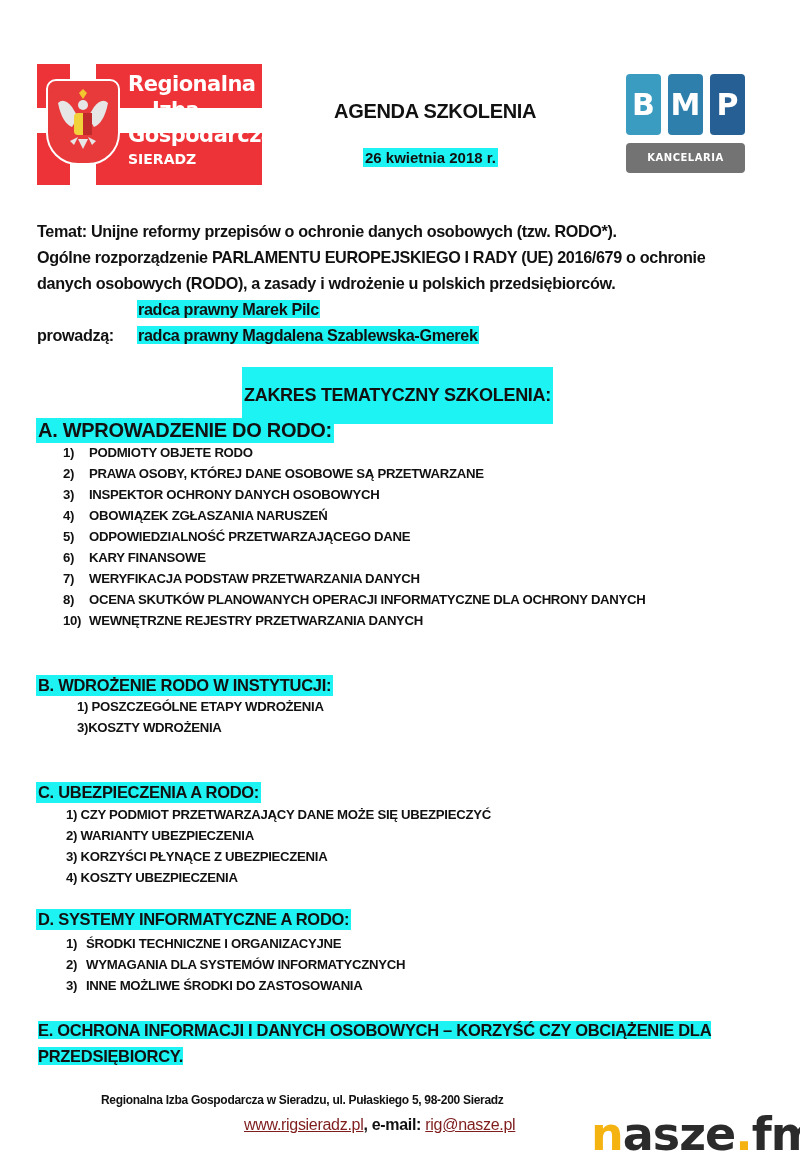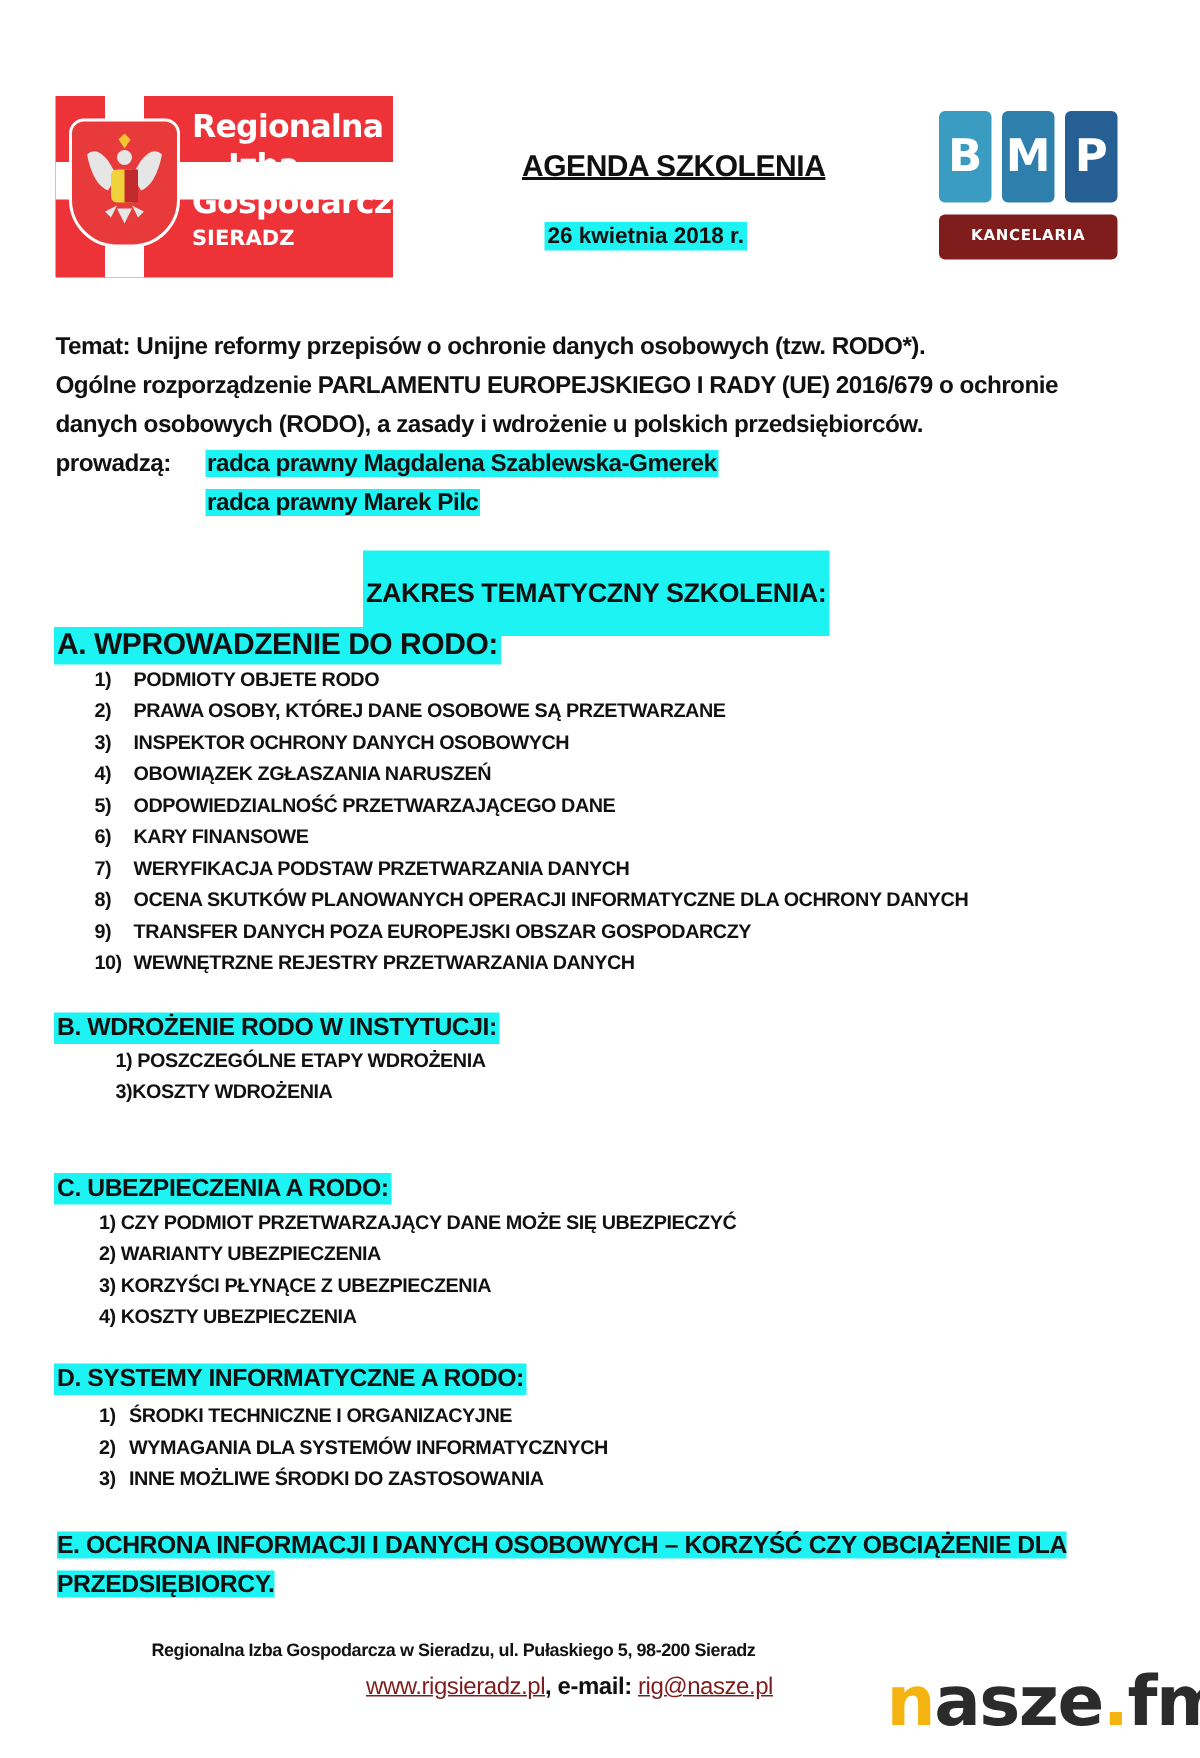--- a/index.html
+++ b/index.html
@@ -35,25 +35,25 @@
   .bmp .blk {
     position: absolute; top: 0; width: 35px; height: 61px; border-radius: 4px;
     color: #fff; font-weight: bold; font-size: 30px; text-align: center; line-height: 61px;
     font-family: "DejaVu Sans", sans-serif;
   }
   .bmp .b { left: 0; background: #3a9cc0; }
   .bmp .m { left: 42px; background: #2e7fab; }
   .bmp .p { left: 84px; background: #255f94; }
   .bmp .kanc {
     position: absolute; left: 0; top: 69px; width: 119px; height: 30px; border-radius: 4px;
-    background: #7f1d1d; color: #fff; font-weight: bold; font-size: 10px;
+    background: #737373; color: #fff; font-weight: bold; font-size: 10px;
     text-align: center; line-height: 30px; letter-spacing: 0.5px; font-family: "DejaVu Sans", sans-serif;
   }
 
-  .title { left: 348px; top: 100px; font-size: 20px; font-weight: bold; letter-spacing: -0.3px; text-decoration: underline; }
+  .title { left: 334px; top: 100px; font-size: 20px; font-weight: bold; letter-spacing: -0.3px; }
   .date { left: 363px; top: 148px; font-size: 15px; font-weight: bold; padding: 1px 2px; }
 
   .intro { left: 37px; top: 218px; font-size: 16.2px; font-weight: bold; line-height: 26px; letter-spacing: -0.35px; }
   .intro .row { white-space: nowrap; }
   .lect-label { display: inline-block; width: 100px; }
   .lect { padding: 0 1px; }
 
   .zakres { left: 242px; top: 367px; font-size: 18px; font-weight: bold; padding: 18px 2px; letter-spacing: -0.3px; }
 
   .section-head { font-size: 16.5px; font-weight: bold; padding: 1px 2px; letter-spacing: -0.3px; }
@@ -111,40 +111,39 @@
   <div class="blk m">M</div>
   <div class="blk p">P</div>
   <div class="kanc">KANCELARIA</div>
 </div>
 
 <div class="abs intro">
   <div class="row">Temat: Unijne reformy przepisów o ochronie danych osobowych (tzw. RODO*).</div>
   <div class="row">Ogólne rozporządzenie PARLAMENTU EUROPEJSKIEGO I RADY (UE) 2016/679 o ochronie</div>
   <div class="row">danych osobowych (RODO), a zasady i wdrożenie u polskich przedsiębiorców.</div>
   <div class="row">
-    <span class="lect-label">prowadzą:</span><span class="lect hl">radca prawny Magdalena Szablewska-Gmerek</span>
+    <span class="lect-label"></span><span class="lect hl">radca prawny Marek Pilc</span>
   </div>
   <div class="row">
-    <span class="lect-label"></span><span class="lect hl">radca prawny Marek Pilc</span>
+    <span class="lect-label">prowadzą:</span><span class="lect hl">radca prawny Magdalena Szablewska-Gmerek</span>
   </div>
 </div>
 
 <div class="abs zakres hl">ZAKRES TEMATYCZNY SZKOLENIA:</div>
 
 <div class="abs section-head sec-a hl">A. WPROWADZENIE DO RODO:</div>
 <div class="abs list list-a">
   <div><span class="num">1)</span><span>PODMIOTY OBJETE RODO</span></div>
   <div><span class="num">2)</span><span>PRAWA OSOBY, KTÓREJ DANE OSOBOWE SĄ PRZETWARZANE</span></div>
   <div><span class="num">3)</span><span>INSPEKTOR OCHRONY DANYCH OSOBOWYCH</span></div>
   <div><span class="num">4)</span><span>OBOWIĄZEK ZGŁASZANIA NARUSZEŃ</span></div>
   <div><span class="num">5)</span><span>ODPOWIEDZIALNOŚĆ PRZETWARZAJĄCEGO DANE</span></div>
   <div><span class="num">6)</span><span>KARY FINANSOWE</span></div>
   <div><span class="num">7)</span><span>WERYFIKACJA PODSTAW PRZETWARZANIA DANYCH</span></div>
   <div><span class="num">8)</span><span>OCENA SKUTKÓW PLANOWANYCH OPERACJI INFORMATYCZNE DLA OCHRONY DANYCH</span></div>
-  <div><span class="num">9)</span><span>TRANSFER DANYCH POZA EUROPEJSKI OBSZAR GOSPODARCZY</span></div>
   <div><span class="num">10)</span><span>WEWNĘTRZNE REJESTRY PRZETWARZANIA DANYCH</span></div>
 </div>
 
 <div class="abs section-head sec-b hl">B. WDROŻENIE RODO W INSTYTUCJI:</div>
 <div class="abs list list-b">
   <div><span>1)</span> <span>POSZCZEGÓLNE ETAPY WDROŻENIA</span></div>
   <div><span>3)</span><span>KOSZTY WDROŻENIA</span></div>
 </div>
 
 <div class="abs section-head sec-c hl">C. UBEZPIECZENIA A RODO:</div>

